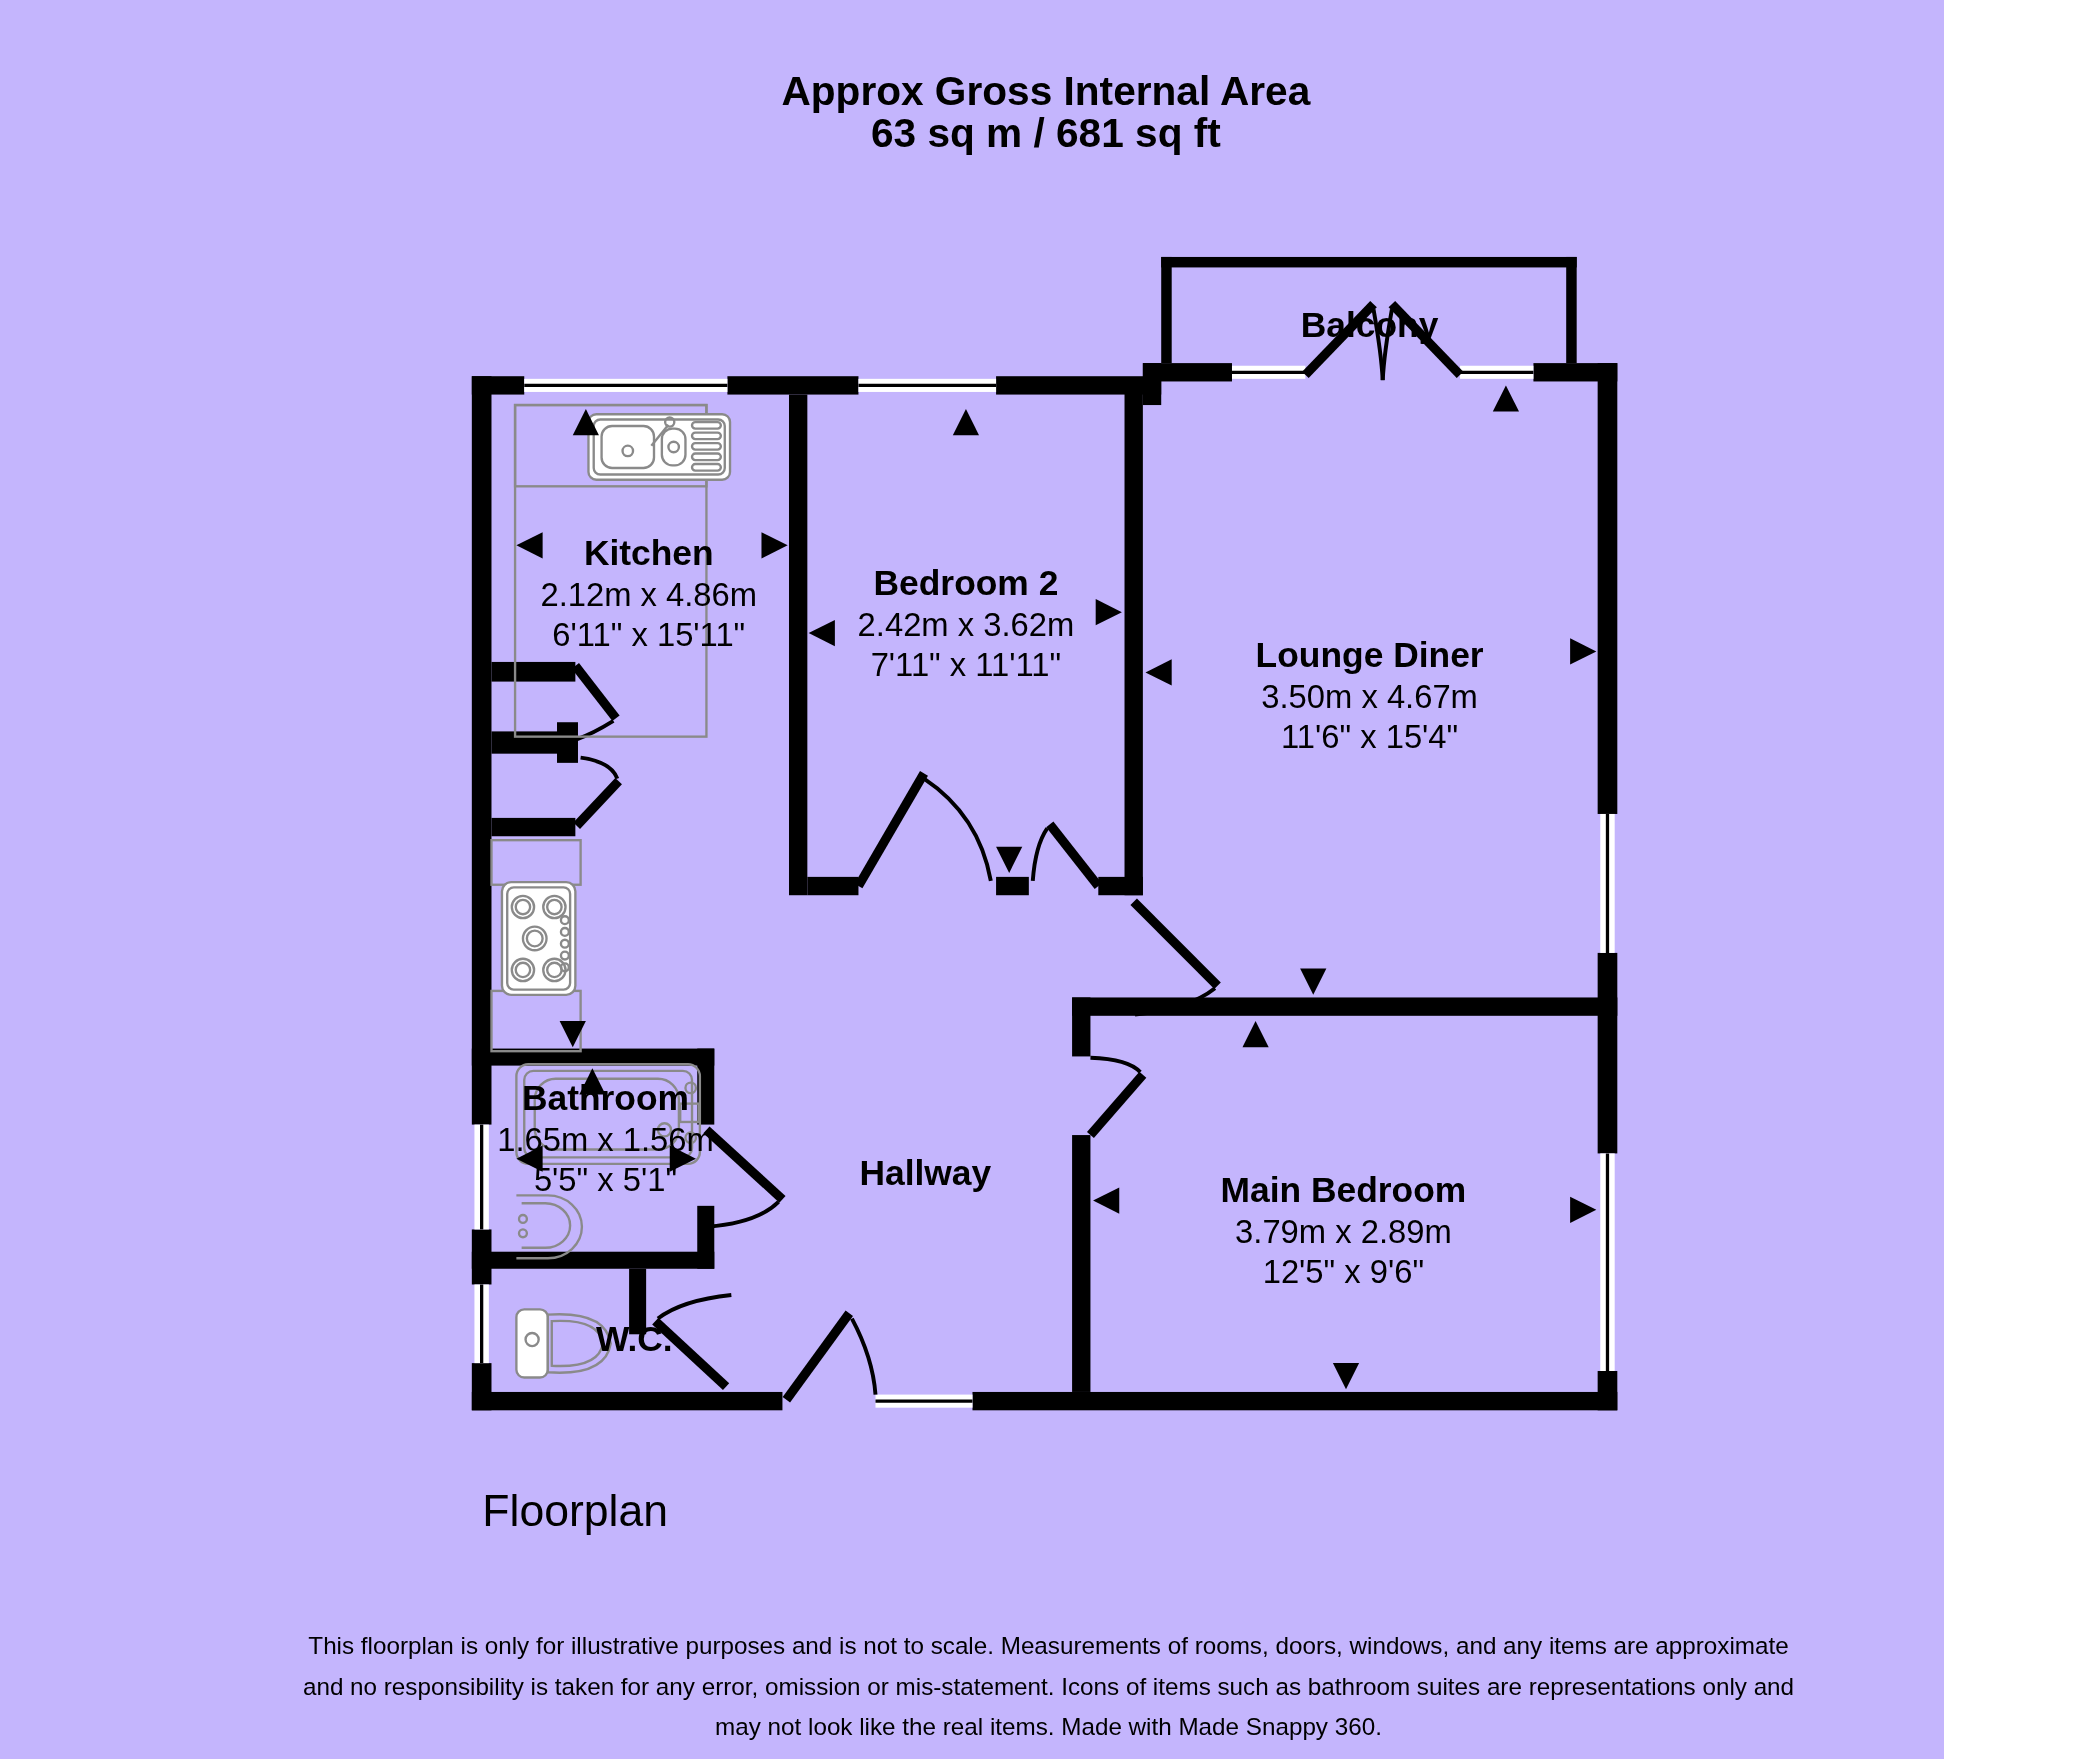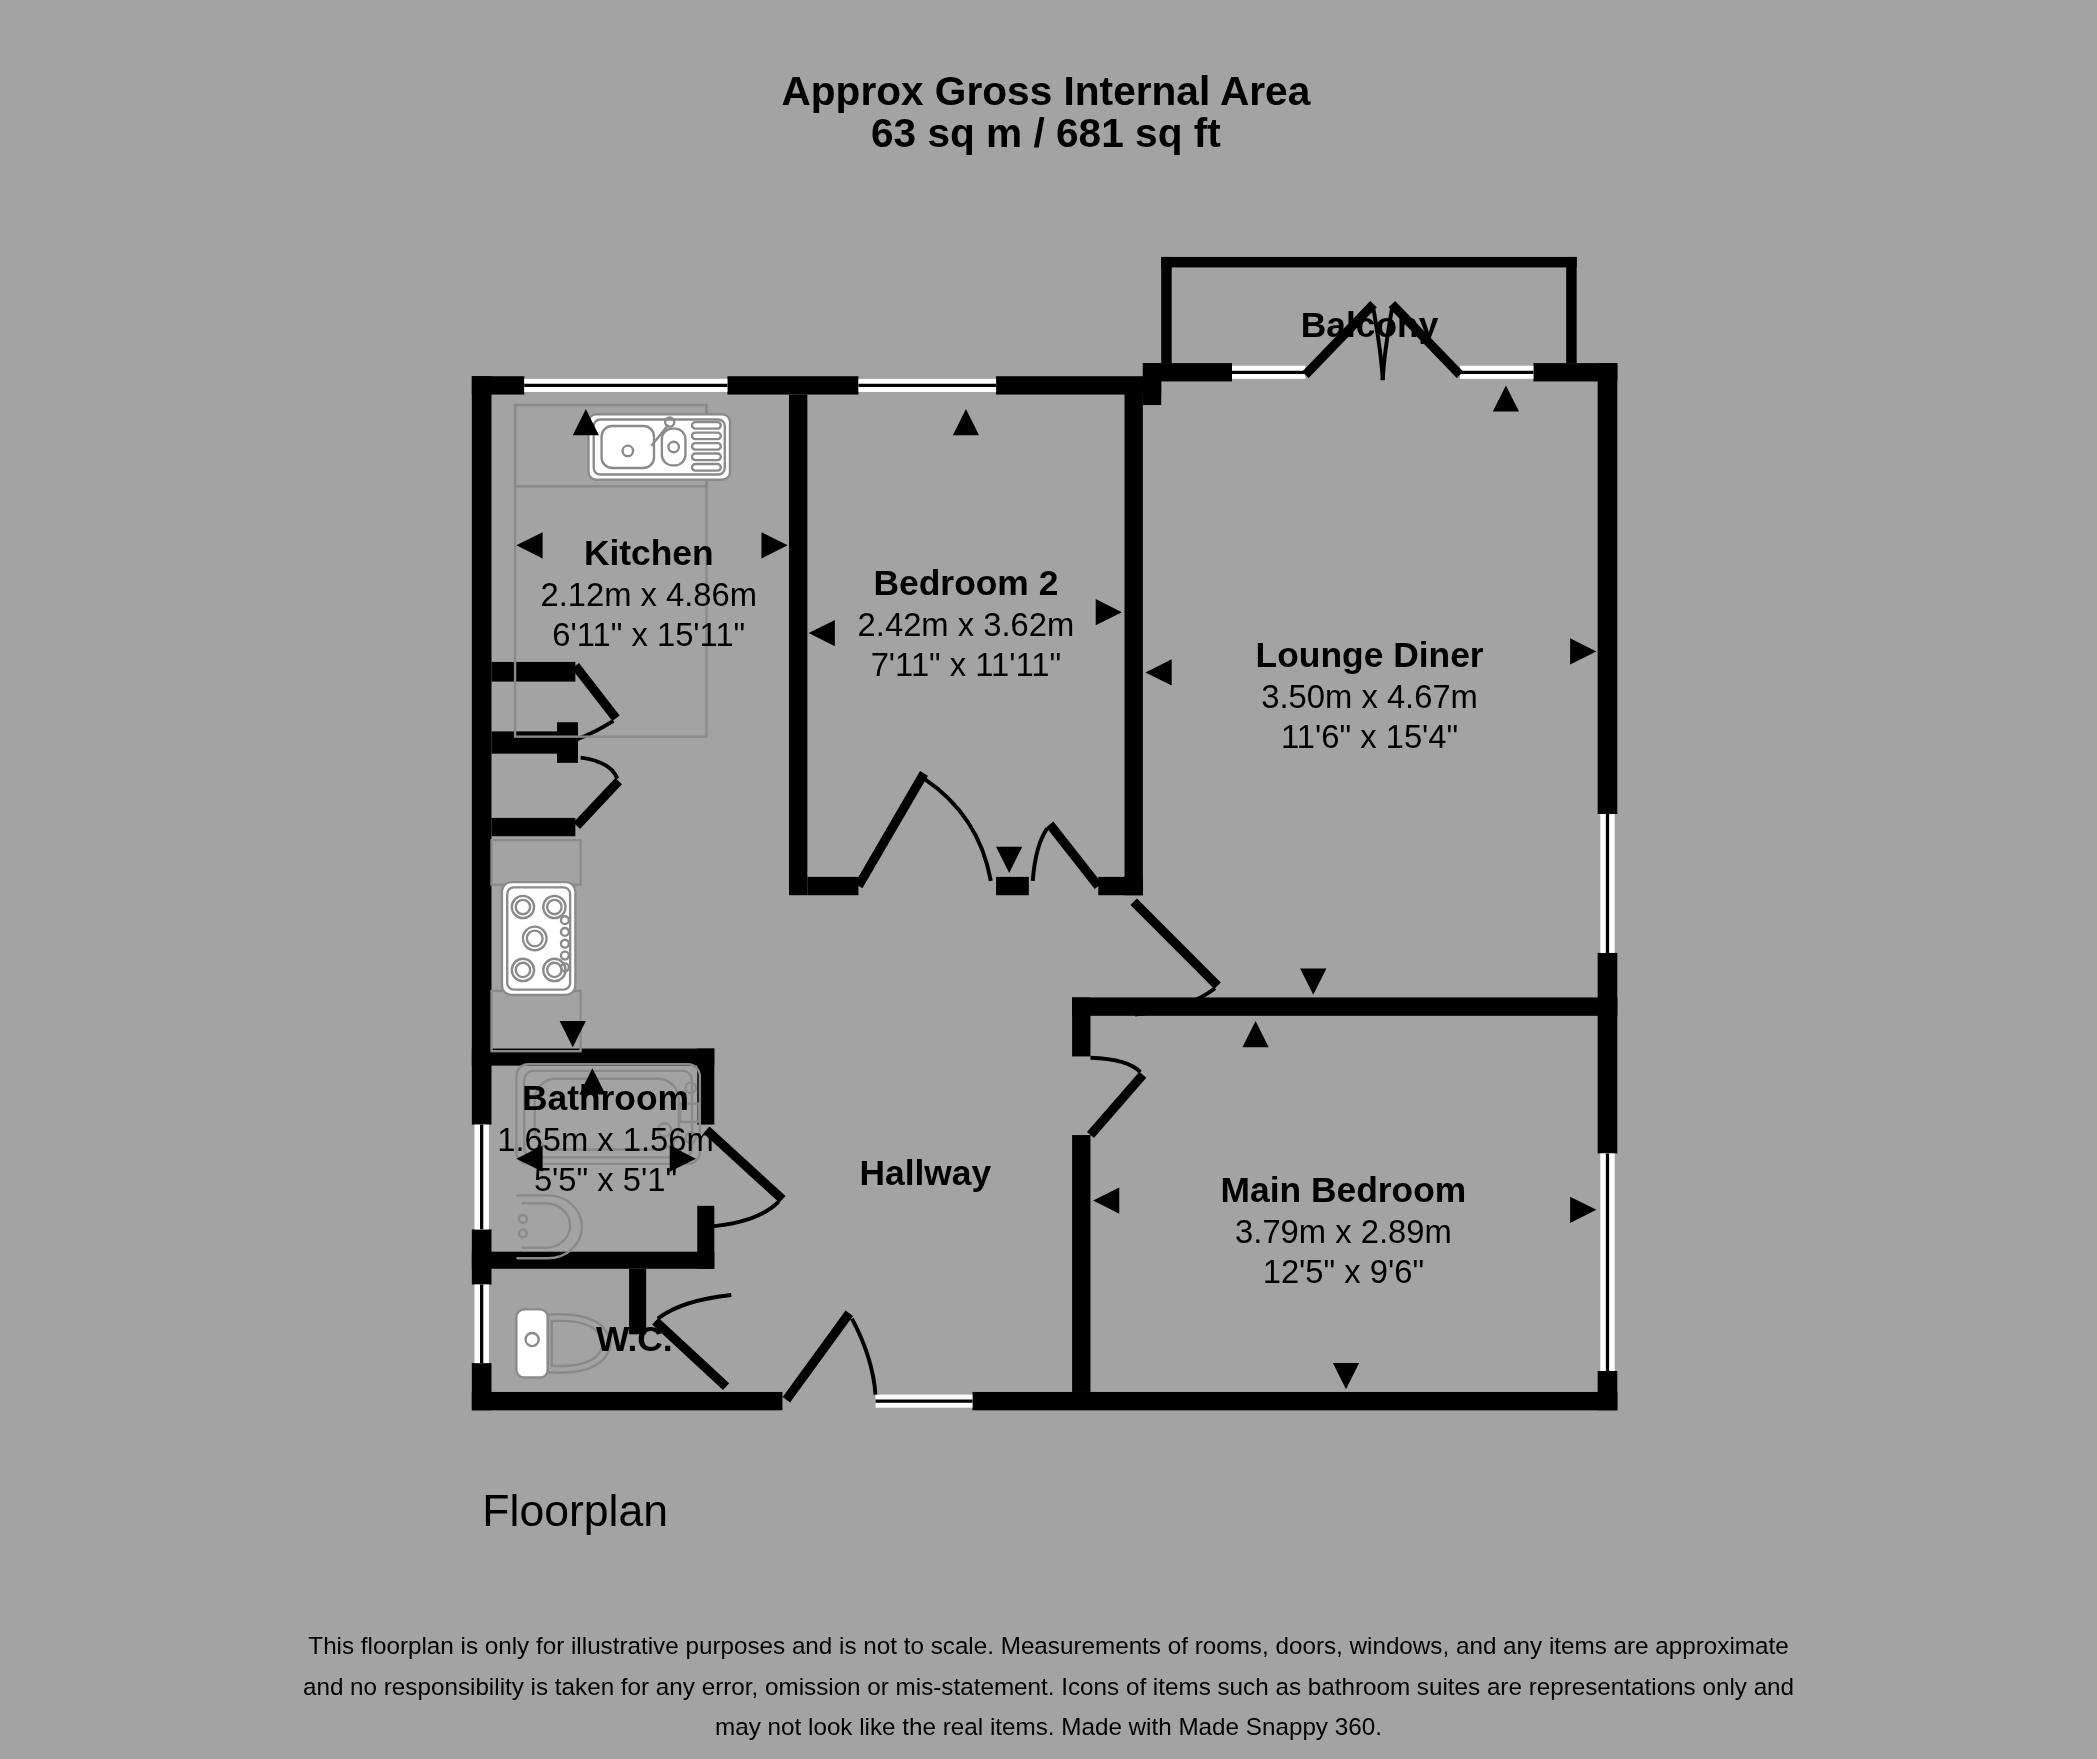--- a/index.html
+++ b/index.html
@@ -1,16 +1,16 @@
 <!DOCTYPE html>
 <html style="font-size:8.4px"><head>
 <meta charset="utf-8">
 <style>
   html,body{margin:0;padding:0;background:#ffffff;}
-  .page{width:2097px;height:1759px;background:#a3a3a3;position:relative;overflow:hidden;}
+  .page{width:1944px;height:1759px;background:#c4b5fd;position:relative;overflow:hidden;}
   svg{display:block;}
   text{font-family:"Liberation Sans","DejaVu Sans",sans-serif;fill:#000;}
   .t-title{font-size:31px;font-weight:bold;text-anchor:middle;}
   .t-room{font-size:27px;font-weight:bold;text-anchor:middle;}
   .t-dim{font-size:25px;font-weight:normal;text-anchor:middle;}
   .t-plan{font-size:34px;font-weight:normal;text-anchor:start;}
   .t-disc{font-size:18.5px;font-weight:normal;text-anchor:middle;}
   .wall{fill:#000000;stroke:none;}
   .rail{fill:#000000;stroke:none;}
   .win{fill:#ffffff;stroke:none;}

